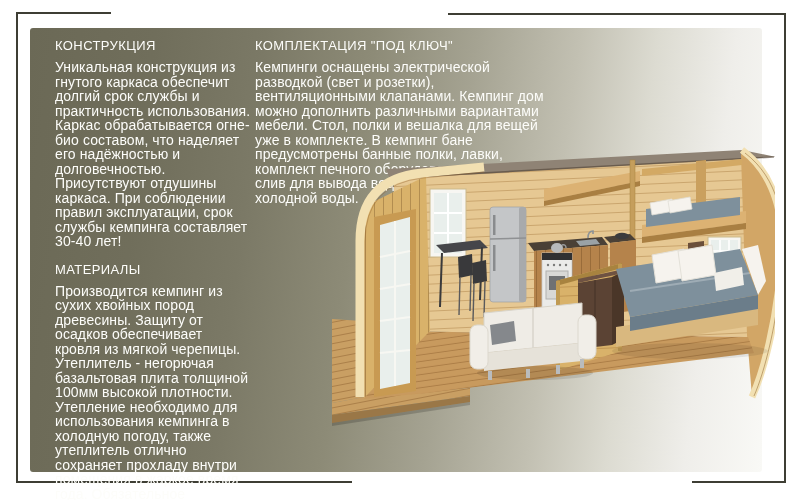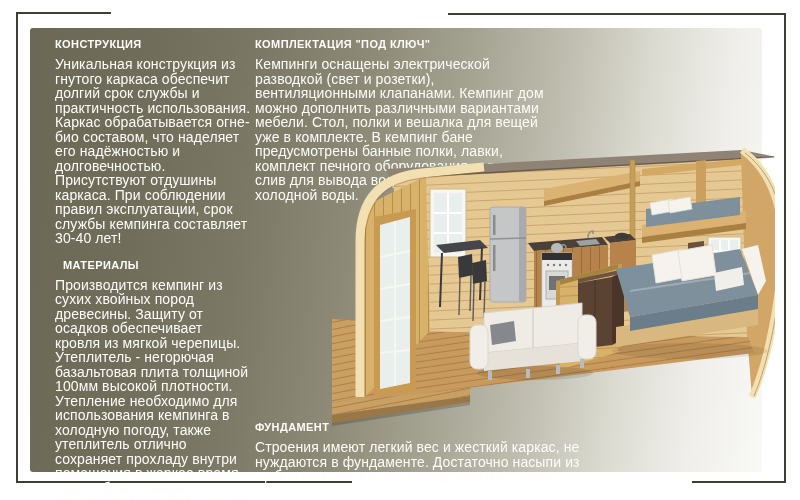--- a/index.html
+++ b/index.html
@@ -11,24 +11,24 @@
   .m-right{left:784px;top:13px;width:2px;height:470px;}
   .m-top-a{left:16px;top:12px;width:95px;height:2px;}
   .m-top-b{left:448px;top:13px;width:338px;height:2px;}
   .m-bot-a{left:16px;top:481px;width:336px;height:2px;}
   .m-bot-b{left:692px;top:481px;width:94px;height:2px;}
   
   .panel{position:absolute;left:30px;top:28px;width:732px;height:444px;border-radius:3px;
          background:linear-gradient(97deg,#6b6956 0%,#706e5b 16%,#7b7966 30%,#8d8b77 44%,
                      #a5a392 57%,#c2c0b2 70%,#dcdbd1 80%,#efeeea 90%,#f9f9f6 100%);}
   .txt{position:absolute;color:#fdfdfa;}
-  .hd{font-size:11px;font-weight:bold;letter-spacing:.4px;margin:0 0 7px 0;}
+  .hd{font-size:13px;font-weight:normal;letter-spacing:.4px;margin:0 0 7px 0;}
   .bd{font-size:14px;line-height:14.5px;letter-spacing:.1px;margin:0;}
   .col-left{left:55px;top:38px;width:196px;}
-  .sec2{margin-top:13px;margin-left:8px;}
+  .sec2{margin-top:13px;}
   .col-mid{left:255px;top:38px;width:292px;}
   .foundation{left:255px;top:421px;width:335px;}
   .cabin{position:absolute;left:330px;top:145px;width:445px;height:290px;}
 </style>
 </head>
 <body>
 
 <div class="page">
 
   <div class="mark m-left"></div>
@@ -45,24 +45,20 @@
     <p class="bd">Уникальная конструкция из гнутого каркаса обеспечит долгий срок службы и практичность использования. Каркас обрабатывается огне-био составом, что наделяет его надёжностью и долговечностью. Присутствуют отдушины каркаса. При соблюдении правил эксплуатации, срок службы кемпинга составляет 30-40 лет!</p>
     <h2 class="hd sec2">МАТЕРИАЛЫ</h2>
     <p class="bd">Производится кемпинг из сухих хвойных пород древесины. Защиту от осадков обеспечивает кровля из мягкой черепицы. Утеплитель - негорючая базальтовая плита толщиной 100мм высокой плотности. Утепление необходимо для использования кемпинга в холодную погоду, также утеплитель отлично сохраняет прохладу внутри помещения в жаркое время года. Обязательное присутствие мембран (гидро-ветрозащиты и пароизоляции) с вентиляционными зазорами. Окна и двери изготовлены из пвх профиля с двойным остеклением. Снаружи и внутри кемпинга древесина обработана экологичными защитными материалами.</p>
   </div>
 
   <div class="txt col-mid">
     <h2 class="hd">КОМПЛЕКТАЦИЯ "ПОД КЛЮЧ"</h2>
     <p class="bd">Кемпинги оснащены электрической разводкой (свет и розетки), вентиляционными клапанами. Кемпинг дом можно дополнить различными вариантами мебели. Стол, полки и вешалка для вещей уже в комплекте. В кемпинг бане предусмотрены банные полки, лавки, комплект печного оборудования, а также слив для вывода воды наружу и подвод для холодной воды.</p>
   </div>
 
-  <div class="txt foundation">
-    <h2 class="hd">ФУНДАМЕНТ</h2>
-    <p class="bd">Строения имеют легкий вес и жесткий каркас, не нуждаются в фундаменте. Достаточно насыпи из щебня или настил для отвода влаги от грунта.</p>
-  </div>
 
   <svg class="cabin" viewBox="0 0 445 290">
     <defs>
       <pattern id="patWall" patternUnits="userSpaceOnUse" width="12" height="9" patternTransform="rotate(-2.6)">
         <line x1="0" y1="8.5" x2="12" y2="8.5" stroke="rgba(150,100,40,0.35)" stroke-width="1"></line>
       </pattern>
       <pattern id="patFloor" patternUnits="userSpaceOnUse" width="14" height="6.5" patternTransform="rotate(-8)">
         <line x1="0" y1="6" x2="14" y2="6" stroke="rgba(120,75,30,0.35)" stroke-width="1"></line>
       </pattern>
       <pattern id="patDeck" patternUnits="userSpaceOnUse" width="14" height="7" patternTransform="rotate(-11)">

